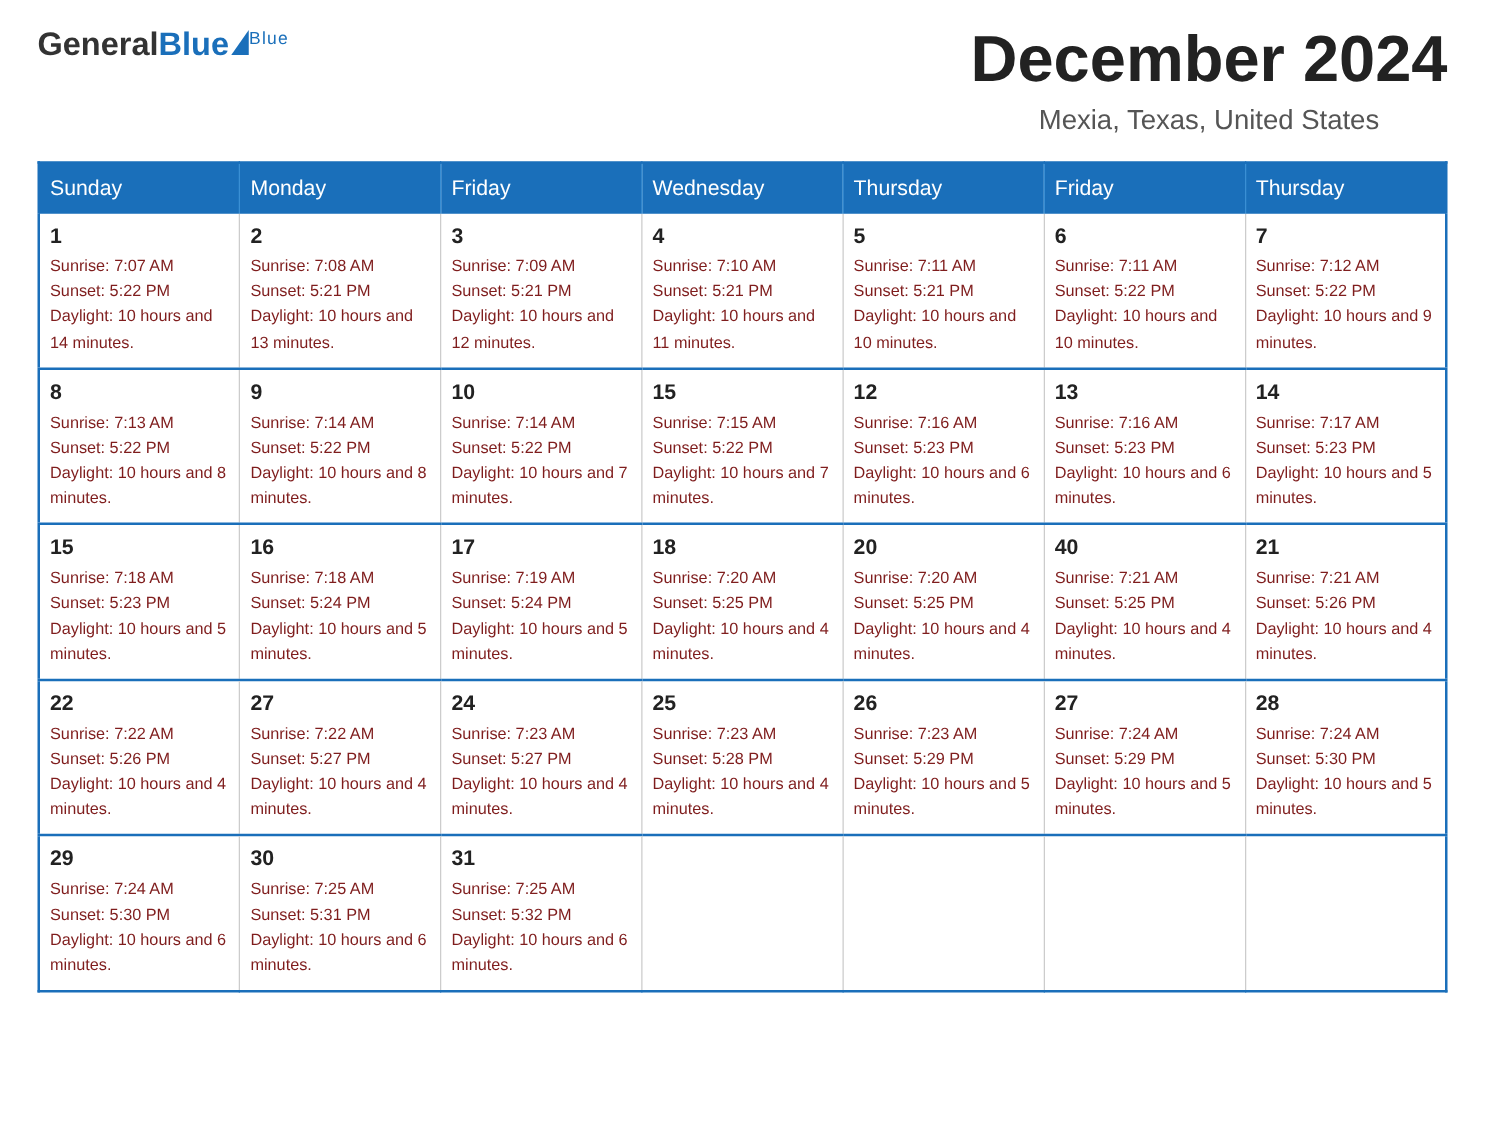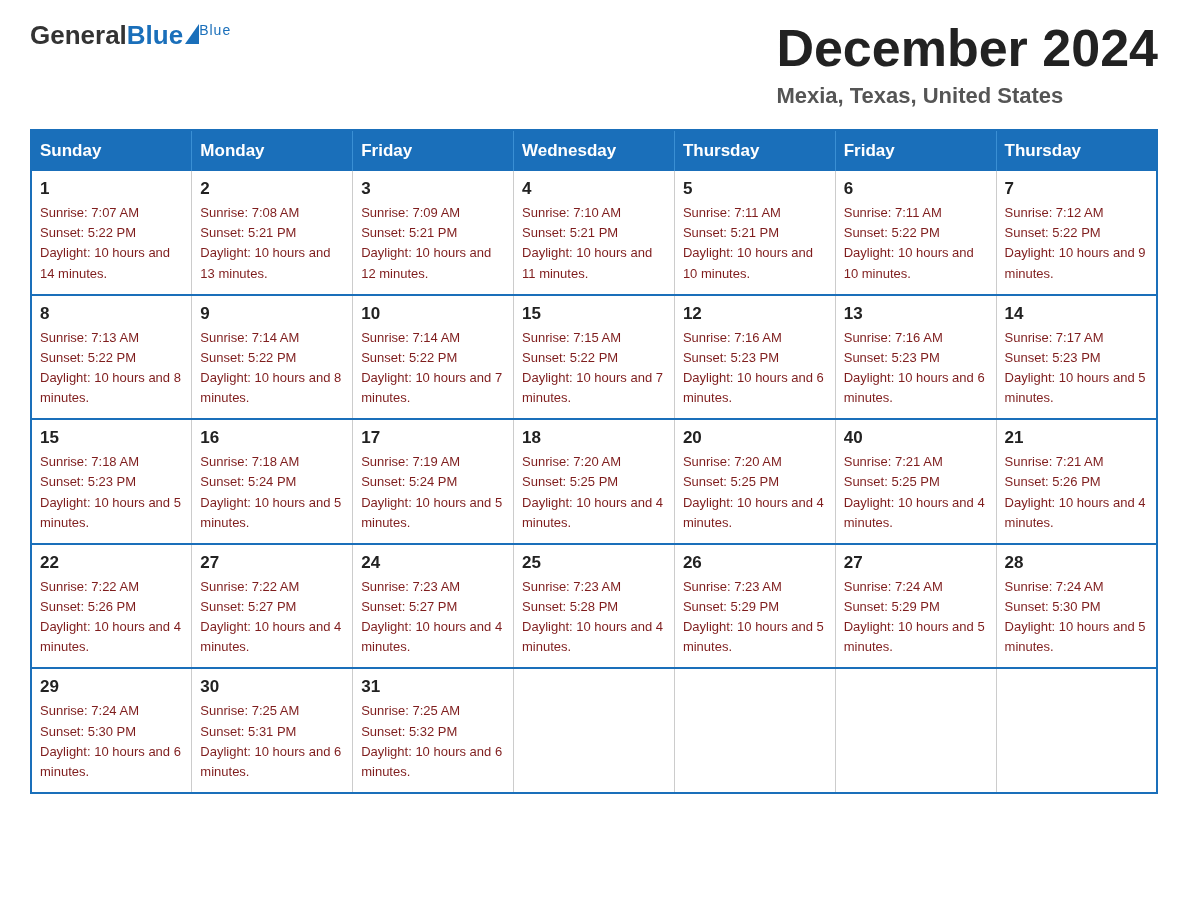--- a/index.html
+++ b/index.html
@@ -44,45 +44,44 @@
       position: relative;
       top: -2px;
     }
     .logo-subtitle {
       color: #1a6fba;
       font-size: 14px;
       margin-top: 2px;
       letter-spacing: 1px;
     }
     .title-area {
-      text-align: left;
+      text-align: center;
     }
     .month-title {
       font-size: 52px;
       font-weight: bold;
       color: #222;
       line-height: 1.1;
     }
     .location-title {
       font-size: 22px;
       color: #555;
       margin-top: 6px;
-      font-weight: bold;
     }
     .calendar-table {
       width: 100%;
       border-collapse: collapse;
       border: 2px solid #1a6fba;
     }
     .calendar-table th {
       background-color: #1a6fba;
       color: #fff;
       padding: 10px 8px;
       font-size: 17px;
-      font-weight: bold;
+      font-weight: normal;
       text-align: left;
       border-right: 1px solid #3a8fd4;
       margin-top: 32px;
     }
     .calendar-table th:last-child {
       border-right: none;
     }
     .calendar-table td {
       vertical-align: top;
       padding: 8px 8px 10px 8px;

